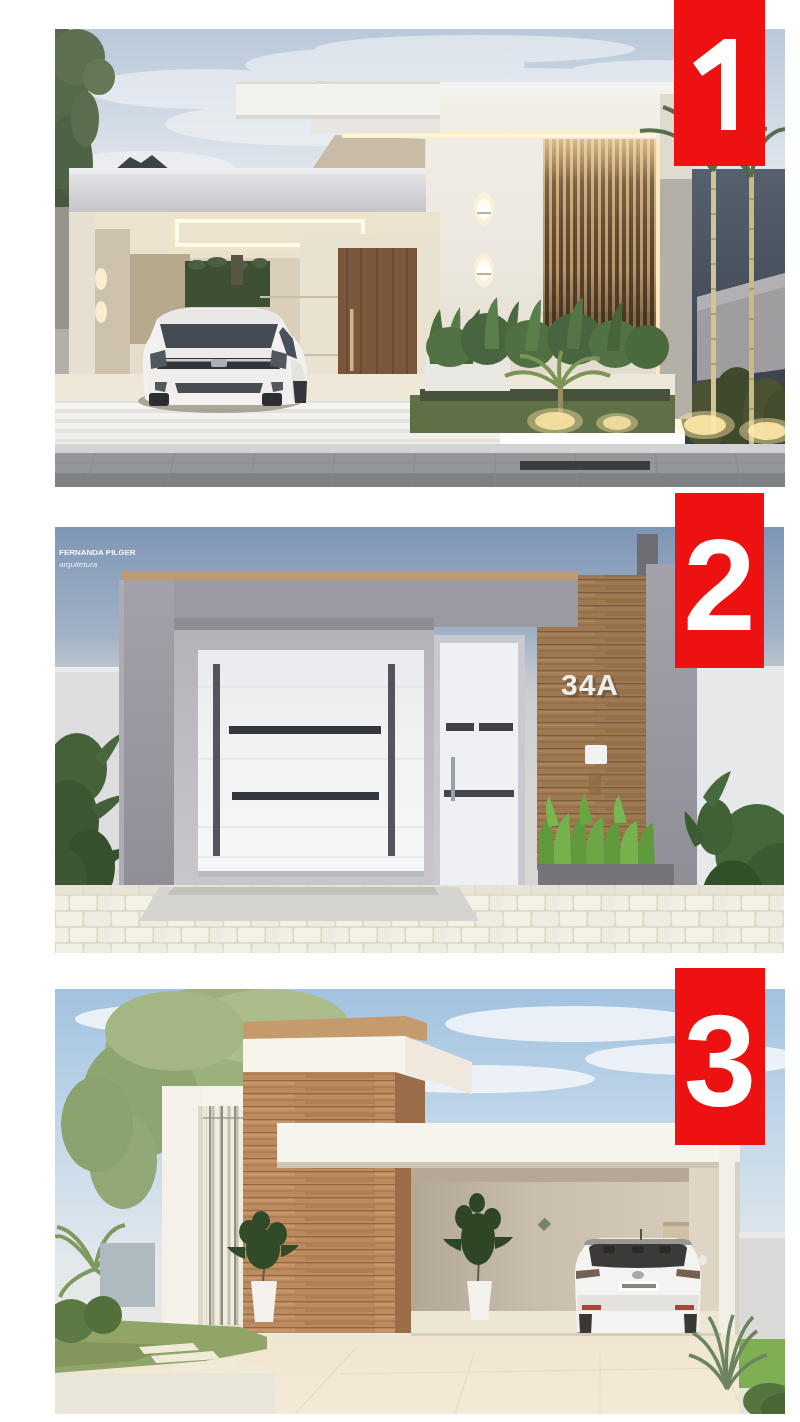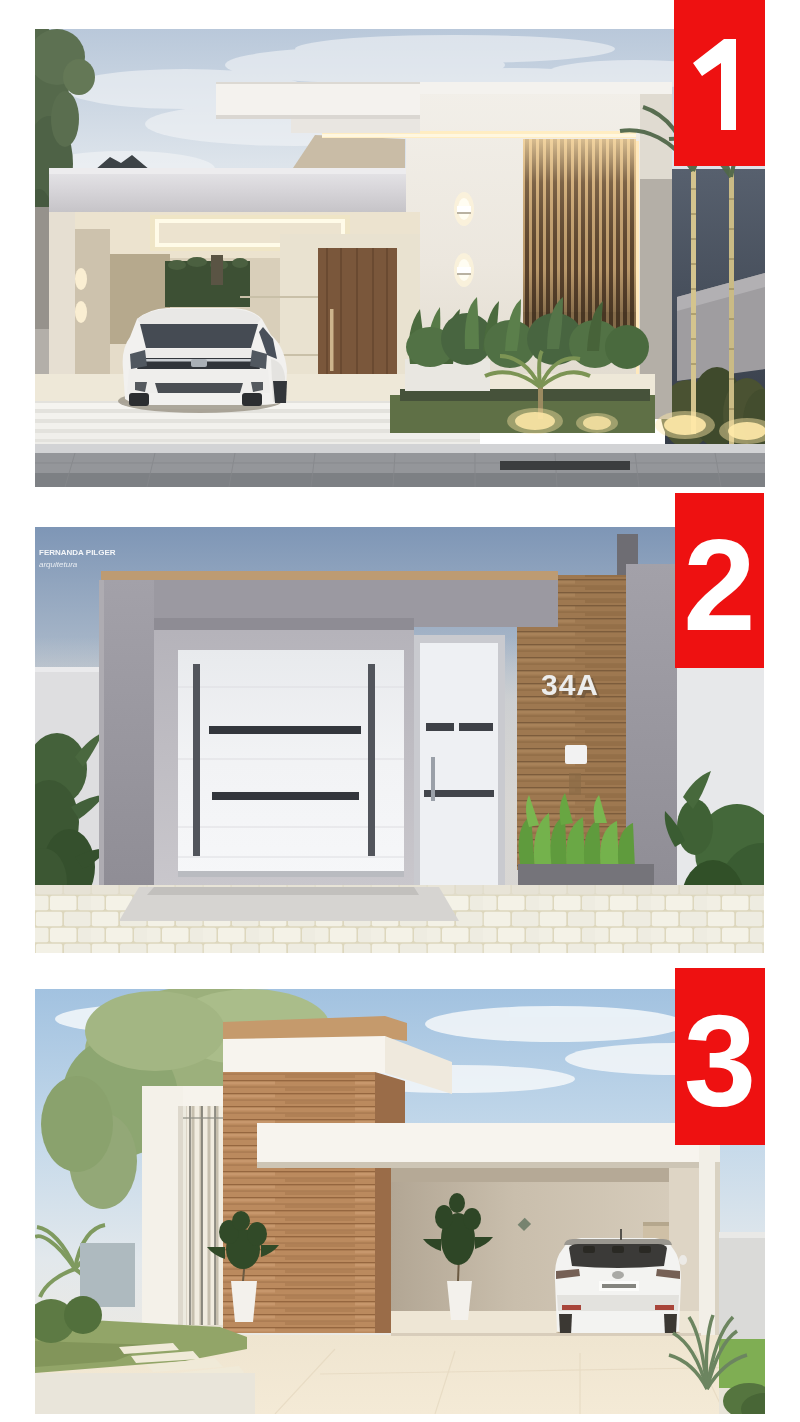--- a/index.html
+++ b/index.html
@@ -1,17 +1,17 @@
 <!DOCTYPE html>
 <html><head>
 <meta charset="utf-8">
 <style>
   html,body{margin:0;padding:0;background:#ffffff;}
   body{width:800px;height:1422px;position:relative;overflow:hidden;font-family:"Liberation Sans",sans-serif;}
-  .photo{position:absolute;}
+  .photo{position:absolute;margin-left:20px;}
   .badge{position:absolute;background:#ee1111;color:#ffffff;display:flex;align-items:center;justify-content:center;font-weight:bold;font-family:"Liberation Sans",sans-serif;}
 </style>
 </head>
 <body>
 
 <div class="photo" style="left:35px;top:29px;width:730px;height:458px;">
 <svg width="730" height="458" viewBox="0 0 730 458">
 <defs>
   <linearGradient id="sky1" x1="0" y1="0" x2="0" y2="1">
     <stop offset="0" stop-color="#b9c8da"></stop>

